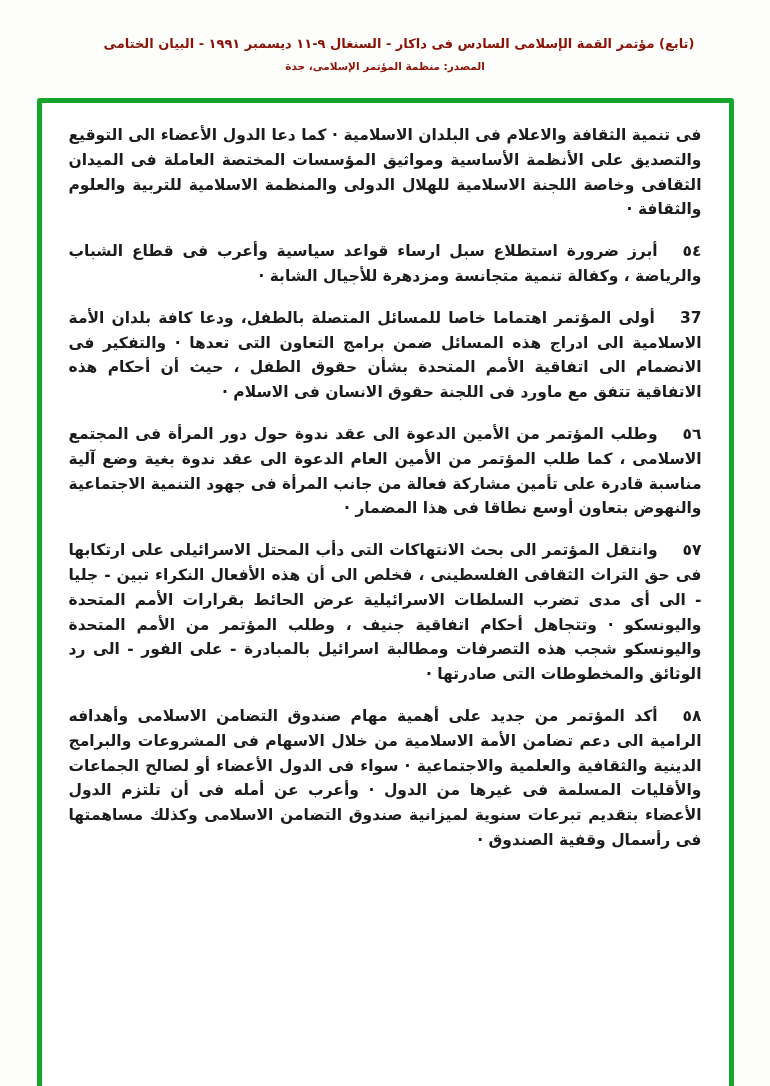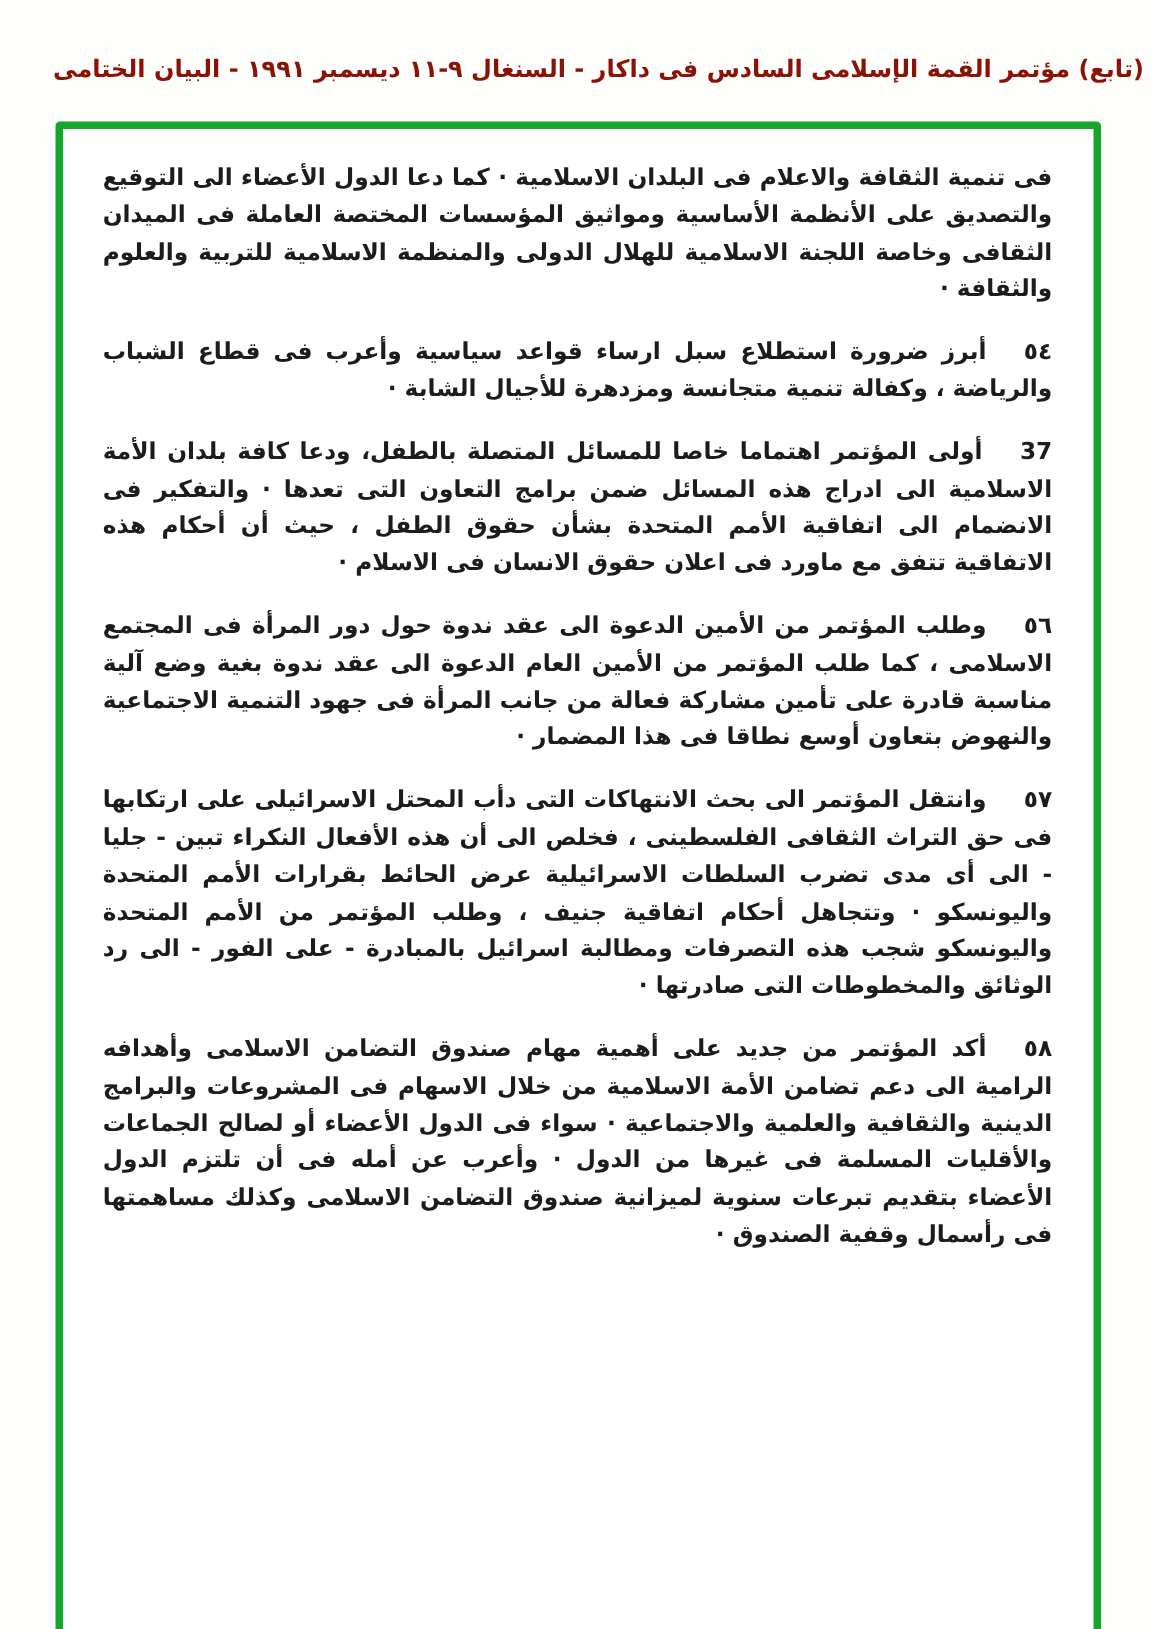--- a/index.html
+++ b/index.html
@@ -14,21 +14,21 @@
     font-family:"DejaVu Sans",sans-serif;
     overflow:hidden;
   }
   .page{position:relative;width:770px;height:1086px;overflow:hidden;}
   .doc-header{
     padding-top:36px;
     text-align:center;
     direction:rtl;
     color:var(--header-red,#8a1206);
   }
-  .header-title{font-size:16px;font-weight:700;letter-spacing:0.2px;padding-left:28px;}
+  .header-title{font-size:13px;font-weight:700;letter-spacing:0.2px;padding-left:28px;}
   .header-source{margin-top:9px;font-size:10.5px;font-weight:700;}
   .frame{
     direction:rtl;
     margin:26px auto 0;
     width:697px;height:1081px;
     box-sizing:border-box;
     border:5px solid var(--frame-green,#17a62c);
     border-radius:3px;
     padding:20px 27px 16px;
     overflow:hidden;
@@ -47,34 +47,35 @@
   .doc-footer{margin-top:13px;text-align:center;}
   .page-number{font-size:17px;font-weight:700;color:#111;display:inline-block;}
 </style>
 </head>
 <body>
 
 <div class="page">
 
   <header class="doc-header">
     <div class="header-title">(تابع) مؤتمر القمة الإسلامى السادس فى داكار - السنغال ٩-١١ ديسمبر ١٩٩١ - البيان الختامى</div>
+    <div class="header-source">المصدر: منظمة المؤتمر الإسلامى، جدة</div>
   </header>
 
   <main class="frame">
 
     <p class="para">
       <span class="para-text">فى تنمية الثقافة والاعلام فى البلدان الاسلامية · كما دعا الدول الأعضاء الى التوقيع والتصديق على الأنظمة الأساسية ومواثيق المؤسسات المختصة العاملة فى الميدان الثقافى وخاصة اللجنة الاسلامية للهلال الدولى والمنظمة الاسلامية للتربية والعلوم والثقافة ·</span>
     </p>
 
     <p class="para">
       <span class="para-num">٥٤</span><span class="para-text">أبرز ضرورة استطلاع سبل ارساء قواعد سياسية وأعرب فى قطاع الشباب والرياضة ، وكفالة تنمية متجانسة ومزدهرة للأجيال الشابة ·</span>
     </p>
 
     <p class="para">
-      <span class="para-num">37</span><span class="para-text">أولى المؤتمر اهتماما خاصا للمسائل المتصلة بالطفل، ودعا كافة بلدان الأمة الاسلامية الى ادراج هذه المسائل ضمن برامج التعاون التى تعدها · والتفكير فى الانضمام الى اتفاقية الأمم المتحدة بشأن حقوق الطفل ، حيث أن أحكام هذه الاتفاقية تتفق مع ماورد فى اعلان حقوق الانسان فى الاسلام ·</span>
+      <span class="para-num">37</span><span class="para-text">أولى المؤتمر اهتماما خاصا للمسائل المتصلة بالطفل، ودعا كافة بلدان الأمة الاسلامية الى ادراج هذه المسائل ضمن برامج التعاون التى تعدها · والتفكير فى الانضمام الى اتفاقية الأمم المتحدة بشأن حقوق الطفل ، حيث أن أحكام هذه الاتفاقية تتفق مع ماورد فى اللجنة حقوق الانسان فى الاسلام ·</span>
     </p>
 
     <p class="para">
       <span class="para-num">٥٦</span><span class="para-text">وطلب المؤتمر من الأمين الدعوة الى عقد ندوة حول دور المرأة فى المجتمع الاسلامى ، كما طلب المؤتمر من الأمين العام الدعوة الى عقد ندوة بغية وضع آلية مناسبة قادرة على تأمين مشاركة فعالة من جانب المرأة فى جهود التنمية الاجتماعية والنهوض بتعاون أوسع نطاقا فى هذا المضمار ·</span>
     </p>
 
     <p class="para">
       <span class="para-num">٥٧</span><span class="para-text">وانتقل المؤتمر الى بحث الانتهاكات التى دأب المحتل الاسرائيلى على ارتكابها فى حق التراث الثقافى الفلسطينى ، فخلص الى أن هذه الأفعال النكراء تبين - جليا - الى أى مدى تضرب السلطات الاسرائيلية عرض الحائط بقرارات الأمم المتحدة واليونسكو · وتتجاهل أحكام اتفاقية جنيف ، وطلب المؤتمر من الأمم المتحدة واليونسكو شجب هذه التصرفات ومطالبة اسرائيل بالمبادرة - على الفور - الى رد الوثائق والمخطوطات التى صادرتها ·</span>
     </p>
 

